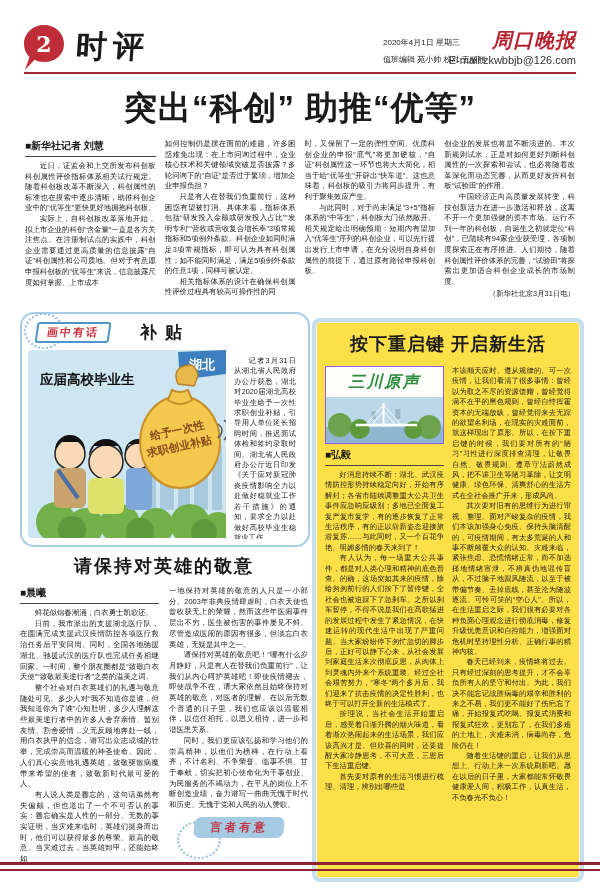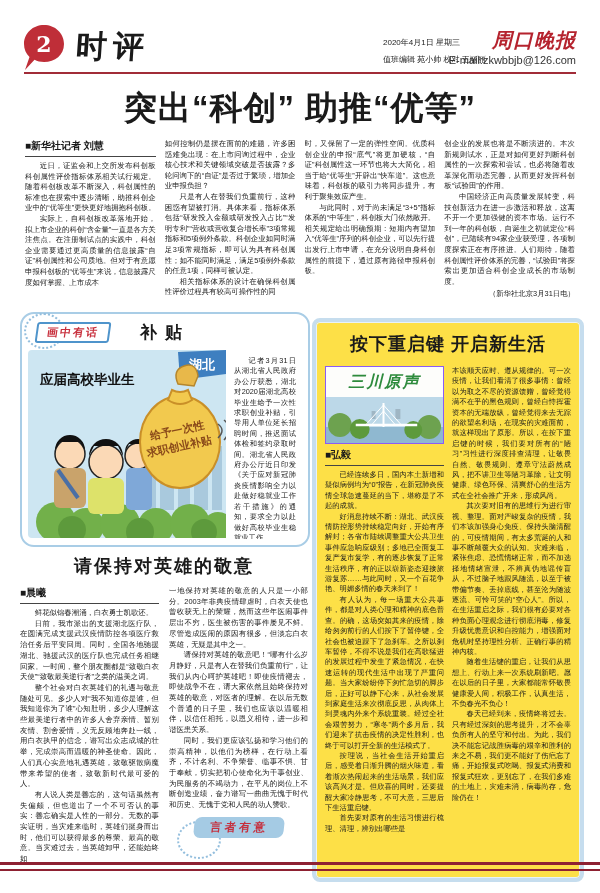--- a/index.html
+++ b/index.html
@@ -179,31 +179,30 @@
             <circle cx="104" cy="30" r="12" fill="#6da24f"></circle>
               <circle cx="88" cy="33" r="9" fill="#5d9a3c"></circle>
             <rect x="46" y="14" width="4" height="8" fill="#9fb6c4"></rect>
               <rect x="70" y="12" width="5" height="10" fill="#9fb6c4"></rect>
             <line x1="58" y1="6" x2="58" y2="30" stroke="#ffffff" stroke-width="2"></line>
             <path d="M58 8 L40 28 M58 8 L76 28 M58 14 L46 28 M58 14 L70 28" stroke="#ffffff" stroke-width="1"></path>
             <line x1="30" y1="28" x2="92" y2="28" stroke="#ffffff" stroke-width="2.5"></line>
           </svg>
         </div>
         <div class="byline">■弘毅</div>
-        <p>已经连续多日，国内本土新增和疑似病例均为“0”报告，在新冠肺炎疫情全球急速蔓延的当下，堪称是了不起的成就。</p>
         <p>好消息持续不断：湖北、武汉疫情防控形势持续稳定向好，开始有序解封；各省市陆续调整重大公共卫生事件应急响应级别；多地已全面复工复产复市复学，有的逐步恢复了正常生活秩序，有的正以崭新姿态迎接旅游复苏……与此同时，又一个百花争艳、明媚多情的春天来到了！</p>
         <p>有人认为，每一场重大公共事件，都是对人类心理和精神的底色普查。的确，这场突如其来的疫情，除给匆匆前行的人们按下了暂停键，全社会也被迫踩下了急刹车。之所以刹车暂停，不得不说是我们在高歌猛进的发展过程中发生了紧急情况，在快速运转的现代生活中出现了严重问题。当大家纷纷停下匆忙急切的脚步后，正好可以静下心来，从社会发展到家庭生活来次彻底反思，从肉体上到灵魂内外来个系统重装。经过全社会艰苦努力，“寒冬”两个多月后，我们迎来了抗击疫情的决定性胜利，也终于可以打开全新的生活模式了。</p>
         <p>按理说，当社会生活开始重启后，感受着日渐升腾的烟火味道，看着渐次热闹起来的生活场景，我们应该高兴才是。但欣喜的同时，还要提醒大家冷静思考，不可大意，三思后下生活重启键。</p>
         <p>首先要对原有的生活习惯进行梳理、清理，辨别出哪些是</p>
       </div>
       <div class="ncol">
         <p class="cont">本该顺天应时、遵从规律的。可一次疫情，让我们看清了很多事情：曾经以为取之不尽的资源馈赠，曾经觉得满不在乎的黑色规则，曾经自恃挥霍资本的无端放纵，曾经觉得来去无踪的欲望名利场，在现实的灾难面前，就这样现出了原形。所以，在按下重启键的时候，我们要对所有的“陋习”习性进行深度排查清理，让敬畏自然、敬畏规则、遵章守法蔚然成风，把不讲卫生等陋习革除，让文明健康、绿色环保、清爽舒心的生活方式在全社会推广开来，形成风尚。</p>
         <p>其次要对旧有的思维行为进行审视、整理。面对严峻复杂的疫情，我们本该加强身心免疫、保持头脑清醒的，可疫情期间，有太多荒诞的人和事不断颠覆大众的认知。灾难来临，紧张焦虑、恐慌情绪正常，而不加选择地情绪宣泄，不辨真伪地谣传盲从，不过脑子地跟风随流，以至于被带偏节奏、丢掉底线，甚至沦为随波逐流、可怜可笑的“空心人”。所以，在生活重启之际，我们很有必要对各种负面心理观念进行彻底消毒，修复升级忧患意识和自控能力，增强面对危机时坚持理性分析、正确行事的精神内核。</p>
+        <p>春天已经到来，疫情终将过去。只有经过深刻的思考提升，才不会辜负所有人的坚守和付出。为此，我们决不能忘记战胜病毒的艰辛和胜利的来之不易，我们更不能好了伤疤忘了痛，开始报复式吃喝、报复式消费和报复式狂欢，更别忘了，在我们多难的土地上，灾难未消，病毒尚存，危险仍在！</p>
         <p>随着生活键的重启，让我们从思想上、行动上来一次系统刷新吧。愿在以后的日子里，大家都能常怀敬畏健康爱人间，积极工作，认真生活，不负春光不负心！</p>
-        <p>春天已经到来，疫情终将过去。只有经过深刻的思考提升，才不会辜负所有人的坚守和付出。为此，我们决不能忘记战胜病毒的艰辛和胜利的来之不易，我们更不能好了伤疤忘了痛，开始报复式吃喝、报复式消费和报复式狂欢，更别忘了，在我们多难的土地上，灾难未消，病毒尚存，危险仍在！</p>
       </div>
     </div>
   </div>
 
   <div class="hero">
     <div class="hero-title">请保持对英雄的敬意</div>
     <div class="hero-cols">
       <div class="ncol">
         <div class="byline">■晨曦</div>
         <p>鲜花似锦春潮涌，白衣勇士凯歌还。</p>

